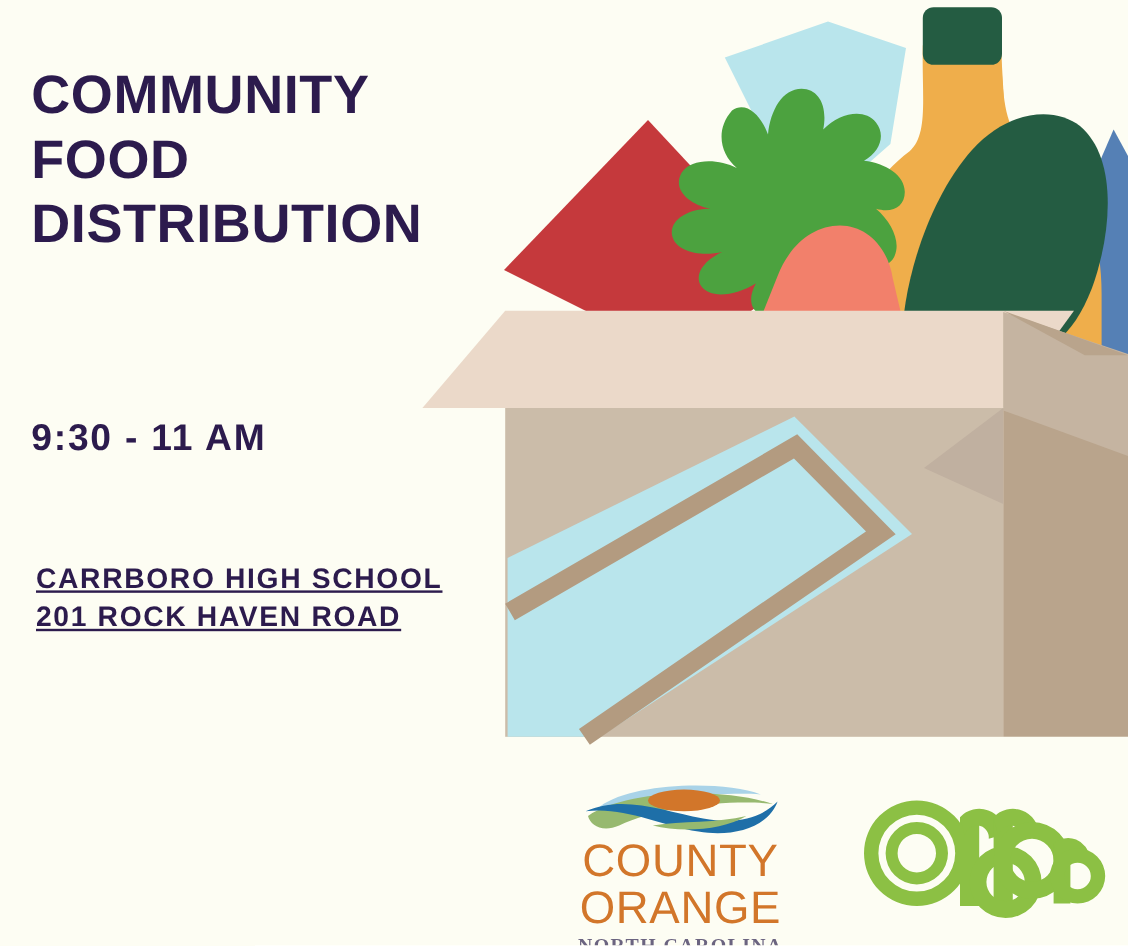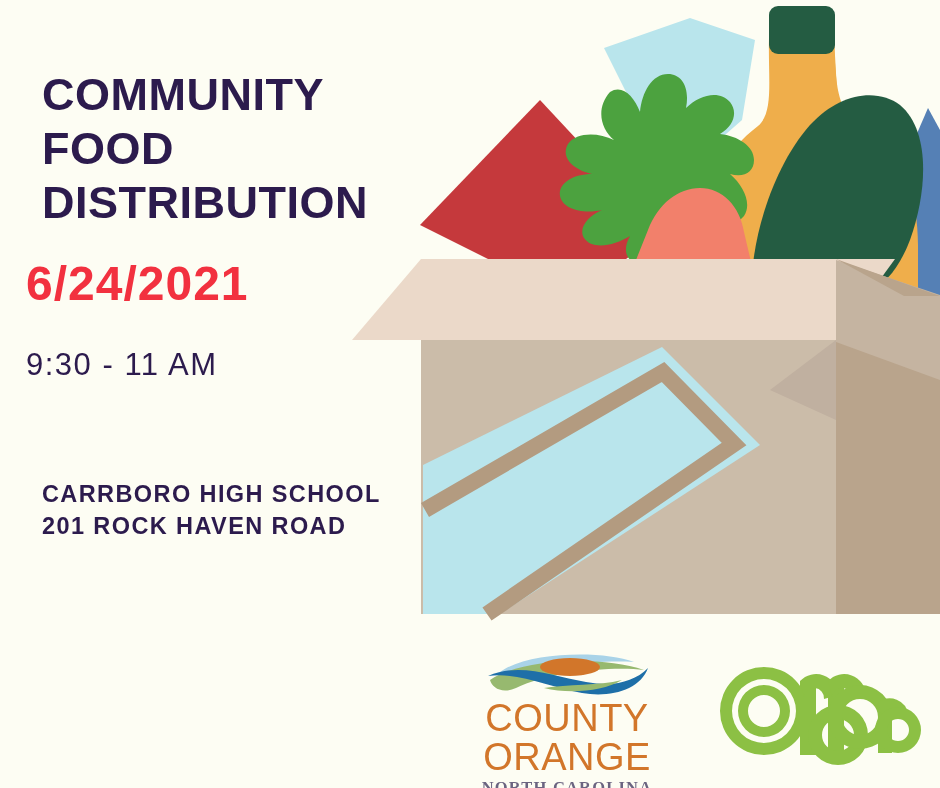--- a/index.html
+++ b/index.html
@@ -31,56 +31,57 @@
     top: 52px;
     left: 0;
     width: 400px;
     color: #2C1B4D;
     font-size: 45px;
     line-height: 54px;
     font-weight: 700;
     letter-spacing: 0.5px;
     text-transform: uppercase;
     white-space: pre-line;
-    margin: 16px;
+    margin: 0;
   }
   .date {
     position: absolute;
     top: 258px;
     left: 0;
     color: #F2313F;
     font-size: 48px;
     line-height: 52px;
     font-weight: 700;
     letter-spacing: 1px;
     margin: 0;
   }
   .time {
     position: absolute;
     top: 347px;
     left: 0;
     color: #2C1B4D;
     font-size: 31px;
     line-height: 36px;
-    font-weight: 400;
+    font-weight: 700;
     letter-spacing: 1.5px;
     margin: 0;
   }
   .address {
     position: absolute;
     top: 462px;
     left: 0;
     width: 420px;
     color: #2C1B4D;
     font-size: 23.5px;
     line-height: 32px;
     font-weight: 700;
     letter-spacing: 1.4px;
     text-transform: uppercase;
-    margin: 16px;
+    margin: 4px;
+    text-decoration: underline;
   }
   .address div { white-space: nowrap; }
 
   
   .illustration {
     position: absolute;
     left: 0;
     top: 0;
     width: 940px;
     height: 640px;
@@ -169,21 +170,20 @@
     <polygon points="352,340 421,259 895,259 836,340" fill="#EBD9C9"></polygon>
 
     <polygon points="836,260 940,295 940,380 836,342" fill="#C5B4A1"></polygon>
     <polygon points="836,259 940,296 904,296" fill="#B9A48C"></polygon>
   </svg>
 
   <div class="text-col">
     <h1 class="headline">COMMUNITY
 FOOD
 DISTRIBUTION</h1>
-    <div class="date">6/24/2021</div>
     <div class="time">9:30 - 11 AM</div>
     <div class="address">
       <div>CARRBORO HIGH SCHOOL</div>
       <div>201 ROCK HAVEN ROAD</div>
     </div>
   </div>
 
   <div class="logos">
 
     <div class="oc-logo">

